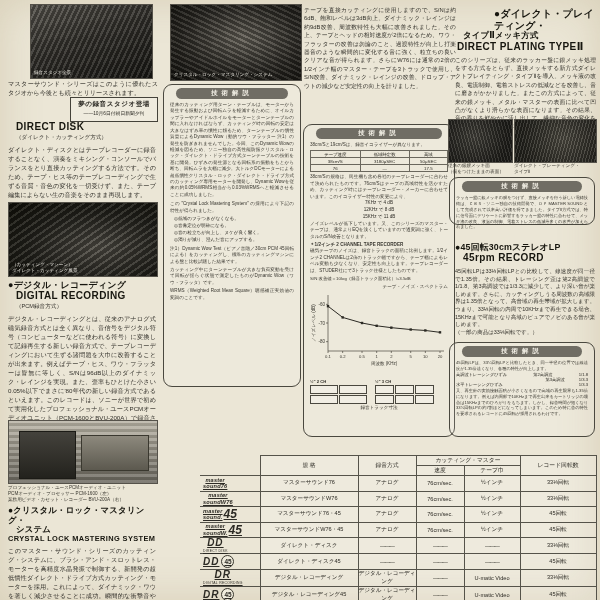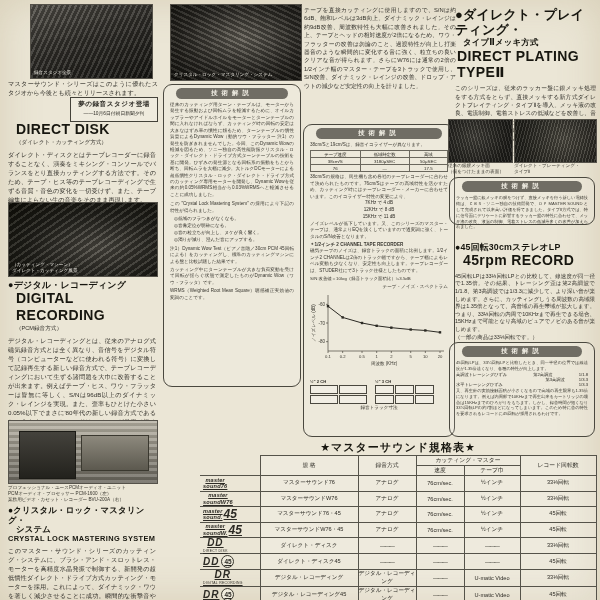--- a/index.html
+++ b/index.html
@@ -17,21 +17,21 @@
      text-shadow:0 0 2px #000;max-width:95%;}
   .photo-light .tex{background:
        repeating-linear-gradient(0deg,rgba(255,255,255,.15) 0 3px,rgba(0,0,0,.12) 3px 6px),
        linear-gradient(180deg,#b9b4a6 0%,#8d897d 55%,#6a675e 100%);}
   .plate .tex{background:
        repeating-linear-gradient(75deg,rgba(255,255,255,.08) 0 1px,rgba(0,0,0,.3) 1px 3px),
        radial-gradient(circle at 40% 40%,#4c4a43,#23221e 75%);}
   
   .body-txt{font-size:6.2px;line-height:1.45;text-align:justify;color:#33312b;}
   .sec-title{font-weight:bold;font-size:9px;line-height:1.15;color:#17160f;letter-spacing:.2px;}
-  .sec-en{font-weight:bold;font-size:14px;letter-spacing:.4px;color:#17160f;line-height:1.2;}
+  .sec-en{font-weight:bold;font-size:10px;letter-spacing:.4px;color:#17160f;line-height:1.2;}
   .sec-sub{font-size:5.6px;color:#33312b;margin-top:1px;}
   .tiny{font-size:4.6px;line-height:1.4;text-align:justify;color:#3a3831;}
   .cap-s{font-size:4.6px;line-height:1.35;color:#3a3831;}
   
   .tech{position:absolute;border:1px solid #4a483f;border-radius:9px;background:rgba(255,255,255,.12);
         padding:4px 6px 5px 6px;box-sizing:border-box;}
   .tech-hd{background:#706d64;color:#f4f1e7;font-size:6.4px;font-weight:bold;text-align:center;
         letter-spacing:4px;border-radius:6px;padding:1px 0;margin:-1px 6px 3px 6px;}
   .eq-tbl{border-collapse:collapse;width:100%;margin:2px 0;}
   .eq-tbl td,.eq-tbl th{border:.5px solid #6a675d;font-size:4.4px;padding:.5px 1px;text-align:center;font-weight:normal;}
@@ -231,21 +231,21 @@
             <i style="width:17px;"></i>
             <i style="width:17px;"></i>
           </div>
       </div>
     </div>
     <div class="tiny" style="text-align:center;margin-top:1px;">録音トラック寸法</div>
   </div>
 
 
   <div class="abs" style="left:455px;top:8px;width:141px;">
-    <div class="sec-title" style="font-size:13px;">●ダイレクト・プレイティング・</div>
+    <div class="sec-title" style="font-size:10px;margin-left:39px;">●ダイレクト・プレイティング・</div>
     <div class="sec-title" style="font-size:8.4px;margin-left:8px;">タイプⅡメッキ方式</div>
     <div class="sec-en" style="margin-left:2px;">DIRECT PLATING TYPEⅡ</div>
     <div class="body-txt" style="margin-top:3px;font-size:5.8px;">このシリーズは、従来のラッカー盤に銀メッキ処理をする方式をとらず、直接メッキする新方式ダイレクトプレイティング・タイプⅡを導入。メッキ液の改良、電流制御、電着ストレスの低減などを改善し、音に磨きがかかりました。またこの方式によって、従来の銀メッキ、メタル・マスターの表面に比べて凹凸がなくより滑らかな表面になります。その結果、音の香りを鮮やかに活し出して、繊細な音色の変化を忠実に再現することができます。</div>
   </div>
 
   <div class="photo plate abs" style="left:448px;top:119px;width:63px;height:42px;">
     <div class="tex"></div>
   </div>
   <div class="photo plate abs" style="left:514px;top:119px;width:81px;height:42px;">
     <div class="tex" style="background:repeating-linear-gradient(105deg,rgba(255,255,255,.1) 0 1px,rgba(0,0,0,.28) 1px 3px),radial-gradient(circle at 60% 45%,#565349,#26251f 80%);"></div>
@@ -283,21 +283,20 @@
       <span>第3高調波</span>
       <span>1/3.3</span>
     </div>
     <div style="display:flex;justify-content:space-between;font-size:4.2px;">
       <span>水平トレーシングひずみ</span>
       <span>1/3.3</span>
     </div>
     <div class="tiny" style="font-size:4.2px;margin-top:1px;">又、再生針の実効接触面積が小さくなるので高域の再生限界も1.35倍になります。例えば内周部で10KHzまで再生出来るカートリッジの場合は15KHzまでのひろがりをもちます。しかし、録音時間が短くなり33⅓回転LPの約7割ほどになってしまいます。このため特に音の特性を要求されるレコードに45回転が採用されるわけです。</div>
   </div>
 
-  <div class="abs tbl-title" style="left:200px;top:440px;width:396px;">★マスターサウンド規格表★</div>
 
   <table class="spec abs" style="left:200px;top:455px;">
     <colgroup>
         <col style="width:60px">
         <col style="width:98px">
         <col style="width:58px">
         <col style="width:48px">
         <col style="width:56px">
         <col style="width:76px">
       </colgroup>

